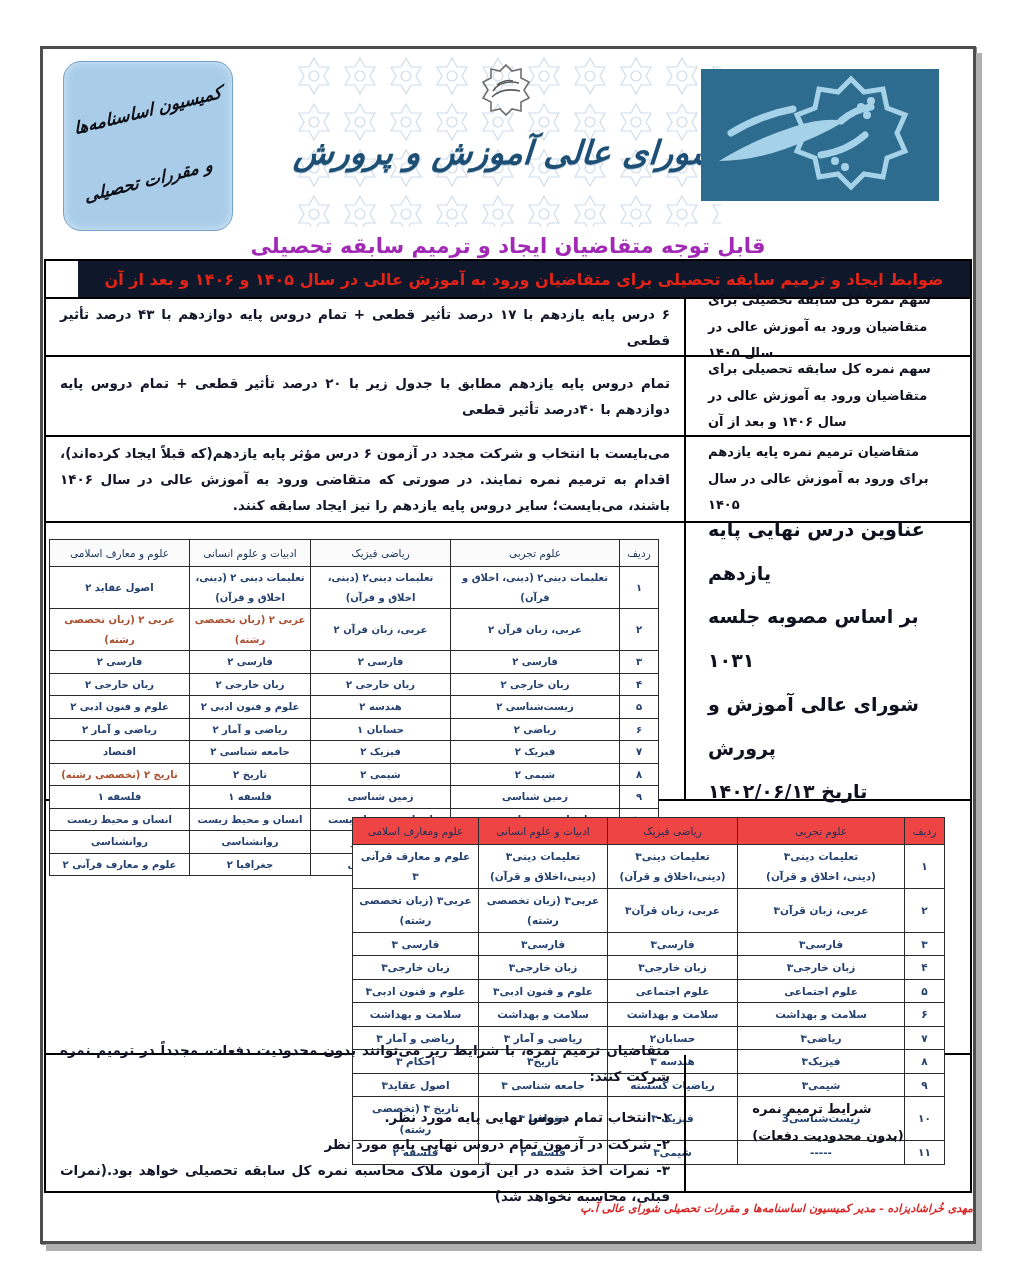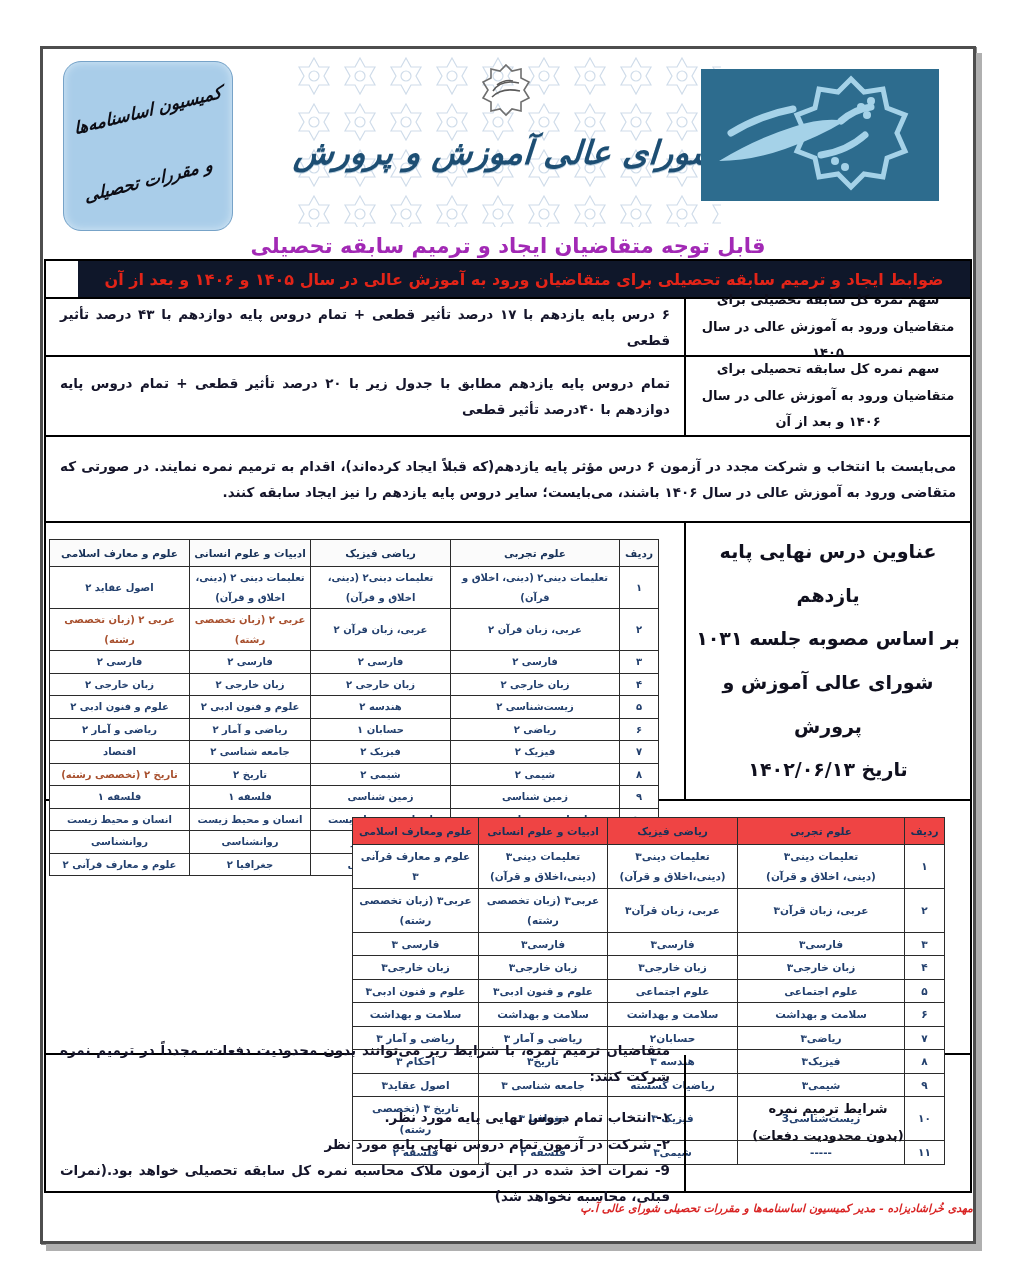--- a/index.html
+++ b/index.html
@@ -28,34 +28,34 @@
   
   .page-title{margin-top:1px;text-align:center;font-size:21px;font-weight:bold;color:#a229b5;height:25px;}
 
   
   .main-table{margin:0 1px;border:2px solid #000;background:#fff;}
   .mrow{display:flex;align-items:stretch;}
   .mrow + .mrow{border-top:2px solid #000;}
   .banner{height:36px;background:#0f172a;display:flex;align-items:center;justify-content:center;
     font-size:16px;font-weight:bold;color:#e22418;margin-left:32px;}
   .cell-label{flex:0 0 286px;border-left:2px solid #000;display:flex;align-items:center;
-    justify-content:center;text-align:center;font-weight:bold;font-size:13px;color:#10101e;
-    line-height:2.05;padding:4px 10px;box-sizing:border-box;white-space:pre-line;}
+    justify-content:center;text-align:left;font-weight:bold;font-size:13px;color:#10101e;
+    line-height:2.05;padding:4px 22px;box-sizing:border-box;white-space:pre-line;}
   .cell-content{flex:1;padding:8px 14px;box-sizing:border-box;font-size:13.5px;font-weight:bold;
     color:#15152a;line-height:1.95;text-align:justify;display:flex;flex-direction:column;justify-content:center;}
   .h56{height:56px;} .h78{height:78px;} .h84{height:84px;} .h276{height:276px;}
   .h252{height:252px;} .h136{height:136px;}
   .grade-label{font-size:19px;line-height:2.3;}
 
   
   .inner{border-collapse:collapse;background:#fff;direction:rtl;
     font-size:10px;color:#23406e;margin-top:8px;margin-right:11px;}
   .inner th,.inner td{border:1px solid #2b2b2b;text-align:center;vertical-align:middle;
     padding:1px 3px;white-space:pre-line;}
-  .inner th{font-weight:bold;color:#173158;background:#fbfbfb;height:24px;font-size:10.5px;}
+  .inner th{font-weight:normal;color:#173158;background:#fbfbfb;height:24px;font-size:10.5px;}
   .inner td{height:19px;}
   .inner td.red{color:#a8502e;}
   #t11{width:610px;}
   #t11 th:nth-child(1),#t11 td:nth-child(1){width:32px;}
   #t11 th:nth-child(2),#t11 td:nth-child(2){width:162px;}
   #t11 th:nth-child(3),#t11 td:nth-child(3){width:133px;}
   #t11 th:nth-child(4),#t11 td:nth-child(4){width:114px;}
   #t12{width:593px;font-size:10.5px;}
   #t12 th{background:#ef4444;}
   #t12 td{height:17.5px;}
@@ -146,20 +146,21 @@
       <div class="cell-label">سهم نمره کل سابقه تحصیلی برای متقاضیان ورود به آموزش عالی در سال ۱۴۰۵</div>
       <div class="cell-content">۶ درس پایه یازدهم با ۱۷ درصد تأثیر قطعی + تمام دروس پایه دوازدهم با ۴۳ درصد تأثیر قطعی</div>
     </div>
 
     <div class="mrow h78">
       <div class="cell-label">سهم نمره کل سابقه تحصیلی برای متقاضیان ورود به آموزش عالی در سال ۱۴۰۶ و بعد از آن</div>
       <div class="cell-content">تمام دروس پایه یازدهم مطابق با جدول زیر با ۲۰ درصد تأثیر قطعی + تمام دروس پایه دوازدهم با ۴۰درصد تأثیر قطعی</div>
     </div>
 
     <div class="mrow h84">
+      <div class="cell-label">متقاضیان ترمیم نمره پایه یازدهم برای ورود به آموزش عالی در سال ۱۴۰۵</div>
       <div class="cell-content">می‌بایست با انتخاب و شرکت مجدد در آزمون ۶ درس مؤثر پایه یازدهم(که قبلاً ایجاد کرده‌اند)، اقدام به ترمیم نمره نمایند. در صورتی که متقاضی ورود به آموزش عالی در سال ۱۴۰۶ باشند، می‌بایست؛ سایر دروس پایه یازدهم را نیز ایجاد سابقه کنند.</div>
     </div>
 
     <div class="mrow h276">
       <div class="cell-label grade-label">عناوین درس نهایی پایه یازدهم
 بر اساس مصوبه جلسه ۱۰۳۱
 شورای عالی آموزش و پرورش
 تاریخ ۱۴۰۲/۰۶/۱۳</div>
       <div class="cell-content" style="justify-content:flex-start;">
         <table class="inner" id="t11">
@@ -361,21 +362,21 @@
     </div>
 
     <div class="mrow h136">
       <div class="cell-label">شرایط ترمیم نمره
 (بدون محدودیت دفعات)</div>
       <div class="cell-content">
         <div class="cond-intro">متقاضیان ترمیم نمره، با شرایط زیر می‌توانند بدون محدودیت دفعات، مجدداً در ترمیم نمره شرکت کنند:</div>
         <div>
             <div class="cond-line">۱- انتخاب تمام دروس نهایی پایه مورد نظر.</div>
             <div class="cond-line">۲- شرکت در آزمون تمام دروس نهایی پایه مورد نظر</div>
-            <div class="cond-line">9- نمرات اخذ شده در این آزمون ملاک محاسبه نمره کل سابقه تحصیلی خواهد بود.(نمرات قبلی، محاسبه نخواهد شد)</div>
+            <div class="cond-line">۳- نمرات اخذ شده در این آزمون ملاک محاسبه نمره کل سابقه تحصیلی خواهد بود.(نمرات قبلی، محاسبه نخواهد شد)</div>
           </div>
       </div>
     </div>
 
   </div>
 
   <div class="footer-sign">مهدی خُراشادیزاده - مدیر کمیسیون اساسنامه‌ها و مقررات تحصیلی شورای عالی آ.پ</div>
 
 </div>
 

